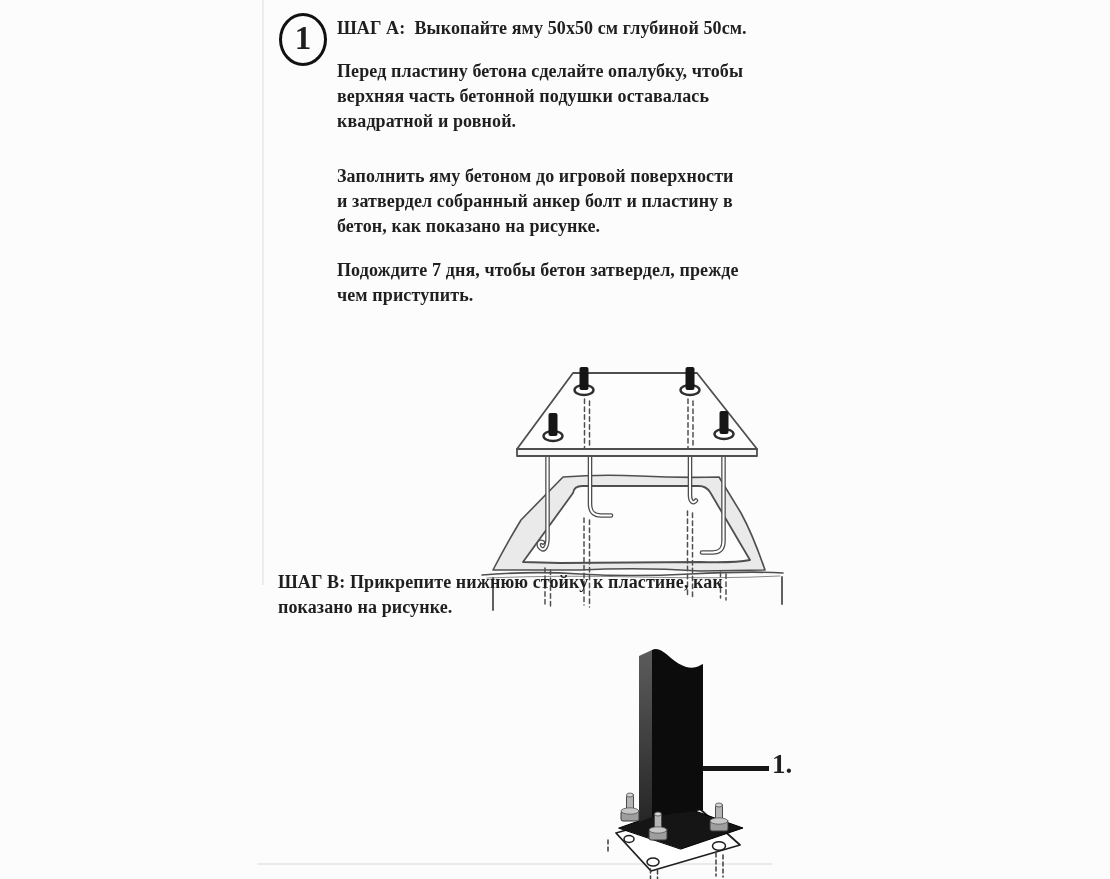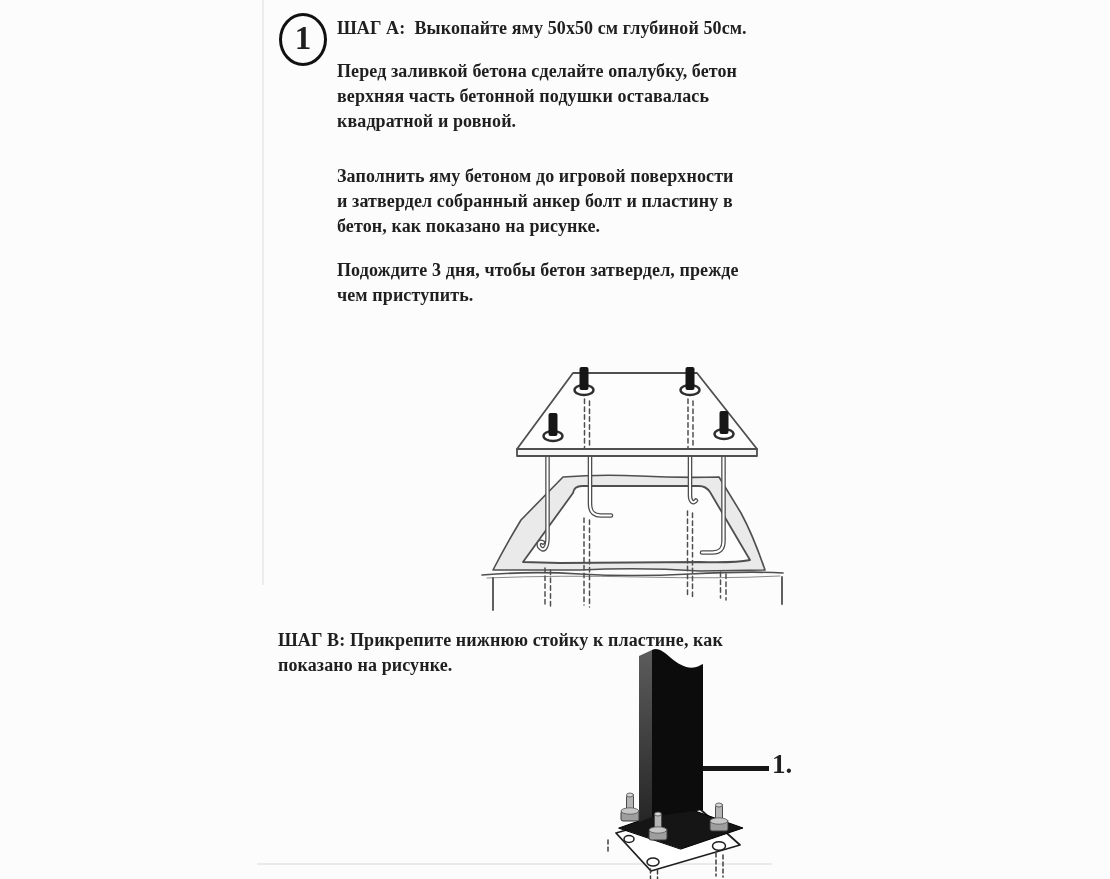--- a/index.html
+++ b/index.html
@@ -18,21 +18,21 @@
   }
   .step-marker span{font-size:33px;font-weight:bold;line-height:1;transform:translateY(-1px);}
   .tb{
     position:absolute;font-weight:bold;font-size:18px;line-height:25px;
     white-space:pre-line;letter-spacing:0.1px;
   }
   .tb.h-a{left:337px;top:16px;width:560px;}
   .tb.p1{left:337px;top:59px;width:560px;}
   .tb.p2{left:337px;top:164px;width:560px;}
   .tb.p3{left:337px;top:258px;width:560px;}
-  .tb.h-b{left:278px;top:628px;width:600px;}
+  .tb.h-b{left:278px;top:570px;width:600px;}
   .fig{position:absolute;}
   .fig1{left:440px;top:355px;width:360px;height:258px;}
   .fig2{left:595px;top:633px;width:250px;height:246px;}
   .callout-label{
     position:absolute;left:772px;top:751px;
     font-weight:bold;font-size:27px;line-height:1;
   }
 </style>
 </head>
 <body>
@@ -40,27 +40,27 @@
 <div class="canvas">
 
   <div class="page-edge-v"></div>
   <div class="scan-line-h"></div>
 
   <div class="step-marker">
     <span>1</span>
   </div>
 
   <div class="tb h-a">ШАГ A: &nbsp;Выкопайте яму 50x50 см глубиной 50см.</div>
-  <div class="tb p1">Перед заливкой бетона сделайте опалубку, бетон
+  <div class="tb p1">Перед пластину бетона сделайте опалубку, чтобы
 верхняя часть бетонной подушки оставалась
 квадратной и ровной.</div>
   <div class="tb p2">Заполнить яму бетоном до игровой поверхности
 и затвердел собранный анкер болт и пластину в
 бетон, как показано на рисунке.</div>
-  <div class="tb p3">Подождите 3 дня, чтобы бетон затвердел, прежде
+  <div class="tb p3">Подождите 7 дня, чтобы бетон затвердел, прежде
 чем приступить.</div>
 
   <svg class="fig fig1" viewBox="440 355 360 258">
     <g fill="none" stroke-linejoin="round" stroke-linecap="round" stroke="#4f4f4f">
 
       <g>
         <path d="M563,477 Q600,474 640,476 T719,477 L741,513 Q753,535 765,570
                  L700,571 Q640,567 580,570 L493,570 Q507,543 521,520 Z" fill="#eaeaea" stroke-width="1.6"></path>
       </g>
 

